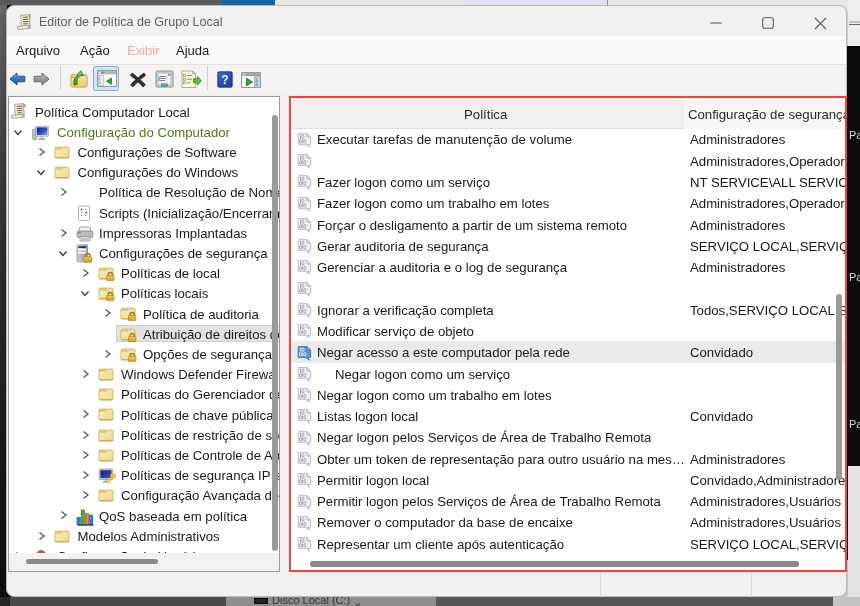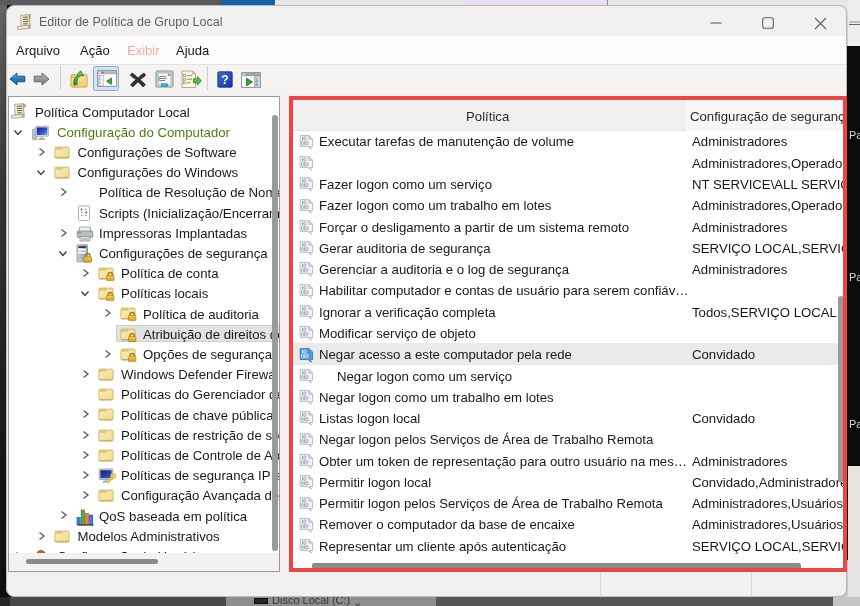--- a/index.html
+++ b/index.html
@@ -287,21 +287,21 @@
 <rect x="10.8" y="2.5" width="2.6" height="1.5" fill="#7cc2c8"></rect>
 <path d="M1 4.2 L8.2 4.2 L9.6 2.6 L13.4 2.6 C14.3 2.6 15 3.2 15 4 L15 12 C15 12.6 14.5 13 13.9 13 L2.1 13 C1.5 13 1 12.6 1 12 Z" fill="url(#fg)" stroke="#cfb25e" stroke-width="0.6"></path>
 <path d="M1.3 12.6 L14.7 12.6" stroke="#c9a94f" stroke-width="0.9"></path>
         <g transform="translate(7,5.5) scale(0.95)">
           <g>
             <path d="M3.2 4.6 L3.2 3.4 C3.2 1.9 4.2 1 5.5 1 C6.8 1 7.8 1.9 7.8 3.4 L7.8 4.6" fill="none" stroke="#a87d1e" stroke-width="1.5"></path>
 <rect x="1.6" y="4.2" width="7.8" height="5.4" rx="0.8" fill="url(#lg)" stroke="#9a7418" stroke-width="0.6"></rect>
           </g>
         </g>
       </svg>
-<div class="txt" style="left:121px;top:266.2px;font-size:13.2px;color:#191919;">Política de conta</div>
+<div class="txt" style="left:121px;top:266.2px;font-size:13.2px;color:#191919;">Políticas de local</div>
 <svg width="10" height="9" viewBox="0 0 10 9" style="position:absolute;left:79.5px;top:289.2px;">
         <path d="M1.5 2.5 L5 6.5 L8.5 2.5" fill="none" stroke="#3b3b3b" stroke-width="1.3"></path>
       </svg>
 <svg width="18" height="16" viewBox="0 0 18 16" style="position:absolute;left:98px;top:286.2px;">
         <defs>
           <linearGradient id="fg" x1="0" y1="0" x2="1" y2="1">
             <stop offset="0" stop-color="#f9efb9"></stop>
             <stop offset="1" stop-color="#eed88e"></stop>
           </linearGradient>
           <linearGradient id="lg" x1="0" y1="0" x2="0" y2="1">
@@ -554,21 +554,21 @@
       </svg>
 <svg width="16" height="8" viewBox="0 0 16 8" style="position:absolute;left:33px;top:548.3px;">
         <circle cx="8" cy="7" r="4.5" fill="#b06a30" stroke="#7a4418" stroke-width="0.7"></circle>
       </svg>
 <div class="txt" style="left:57px;top:549.0px;font-size:13.2px;color:#191919;">Configuração do Usuário</div>
 </div>
 <div class="abs" style="left:0px;top:456px;width:270px;height:19px;background:#f2f2f2;"></div>
 <div class="abs" style="left:17px;top:462px;width:132px;height:5px;background:#8a8a8a;border-radius:2.5px;"></div>
 <div class="abs" style="left:263px;top:18px;width:6px;height:436px;background:#9a9a9a;border-radius:3px;"></div>
 </div>
-<div class="abs" style="left:289px;top:96px;width:558px;height:476px;background:#fff;border:4px solid #ef4444;overflow:hidden;" id="rp">
+<div class="abs" style="left:289px;top:96px;width:558px;height:476px;background:#fff;border:2px solid #ef4444;overflow:hidden;" id="rp">
 <div class="abs" style="left:0;top:0;width:556px;height:31px;background:#f0f0f0;border-bottom:1px solid #e2e2e2;"></div>
 <div class="abs" style="left:393px;top:0;width:163px;height:31px;background:#f7f7f7;"></div>
 <div class="txt" style="left:173px;top:9px;font-size:13.2px;color:#2a2a2a;">Política</div>
 <div class="txt" style="left:397px;top:9px;font-size:13.2px;color:#2a2a2a;">Configuração de segurança</div>
 <svg width="15" height="16" viewBox="0 0 15 16" style="position:absolute;left:6px;top:33.8px;">
       <path d="M1.2 1.6 L9.8 1.6 L13.6 5.2 L13.6 12.4 L10.6 12.4 L12.8 15.2 L8.6 12.4 L1.2 12.4 Z" fill="#f4f4f8" stroke="#b4b4c2" stroke-width="0.9" stroke-linejoin="round"></path>
 <path d="M9.8 1.6 L9.8 5.2 L13.6 5.2 Z" fill="#dfdfe8" stroke="#b4b4c2" stroke-width="0.8"></path>
 <path d="M3.6 2.8000000000000003 L3.6 6.6" stroke="#9aa0b6" stroke-width="1"></path>
       <ellipse cx="5.9" cy="4.7" rx="1.1" ry="1.85" fill="none" stroke="#9aa0b6" stroke-width="0.9"></ellipse>
 <ellipse cx="3.4" cy="9.3" rx="1.1" ry="1.85" fill="none" stroke="#9aa0b6" stroke-width="0.9"></ellipse>
@@ -644,21 +644,20 @@
 <div class="txt" style="left:399px;top:162.1px;font-size:13.2px;color:#191919;">Administradores</div>
 <svg width="15" height="16" viewBox="0 0 15 16" style="position:absolute;left:6px;top:182.76000000000002px;">
       <path d="M1.2 1.6 L9.8 1.6 L13.6 5.2 L13.6 12.4 L10.6 12.4 L12.8 15.2 L8.6 12.4 L1.2 12.4 Z" fill="#f4f4f8" stroke="#b4b4c2" stroke-width="0.9" stroke-linejoin="round"></path>
 <path d="M9.8 1.6 L9.8 5.2 L13.6 5.2 Z" fill="#dfdfe8" stroke="#b4b4c2" stroke-width="0.8"></path>
 <path d="M3.6 2.8000000000000003 L3.6 6.6" stroke="#9aa0b6" stroke-width="1"></path>
       <ellipse cx="5.9" cy="4.7" rx="1.1" ry="1.85" fill="none" stroke="#9aa0b6" stroke-width="0.9"></ellipse>
 <ellipse cx="3.4" cy="9.3" rx="1.1" ry="1.85" fill="none" stroke="#9aa0b6" stroke-width="0.9"></ellipse>
       <path d="M5.7 7.4 L5.7 11.200000000000001" stroke="#9aa0b6" stroke-width="1"></path>
       <ellipse cx="8.0" cy="9.3" rx="1.1" ry="1.85" fill="none" stroke="#9aa0b6" stroke-width="0.9"></ellipse>
     </svg>
-<div class="txt" style="left:26px;top:183.4px;font-size:13.2px;color:#191919;">Habilitar computador e contas de usuário para serem confiáv…</div>
 <svg width="15" height="16" viewBox="0 0 15 16" style="position:absolute;left:6px;top:204.04000000000002px;">
       <path d="M1.2 1.6 L9.8 1.6 L13.6 5.2 L13.6 12.4 L10.6 12.4 L12.8 15.2 L8.6 12.4 L1.2 12.4 Z" fill="#f4f4f8" stroke="#b4b4c2" stroke-width="0.9" stroke-linejoin="round"></path>
 <path d="M9.8 1.6 L9.8 5.2 L13.6 5.2 Z" fill="#dfdfe8" stroke="#b4b4c2" stroke-width="0.8"></path>
 <path d="M3.6 2.8000000000000003 L3.6 6.6" stroke="#9aa0b6" stroke-width="1"></path>
       <ellipse cx="5.9" cy="4.7" rx="1.1" ry="1.85" fill="none" stroke="#9aa0b6" stroke-width="0.9"></ellipse>
 <ellipse cx="3.4" cy="9.3" rx="1.1" ry="1.85" fill="none" stroke="#9aa0b6" stroke-width="0.9"></ellipse>
       <path d="M5.7 7.4 L5.7 11.200000000000001" stroke="#9aa0b6" stroke-width="1"></path>
       <ellipse cx="8.0" cy="9.3" rx="1.1" ry="1.85" fill="none" stroke="#9aa0b6" stroke-width="0.9"></ellipse>
     </svg>
 <div class="txt" style="left:26px;top:204.6px;font-size:13.2px;color:#191919;">Ignorar a verificação completa</div>

